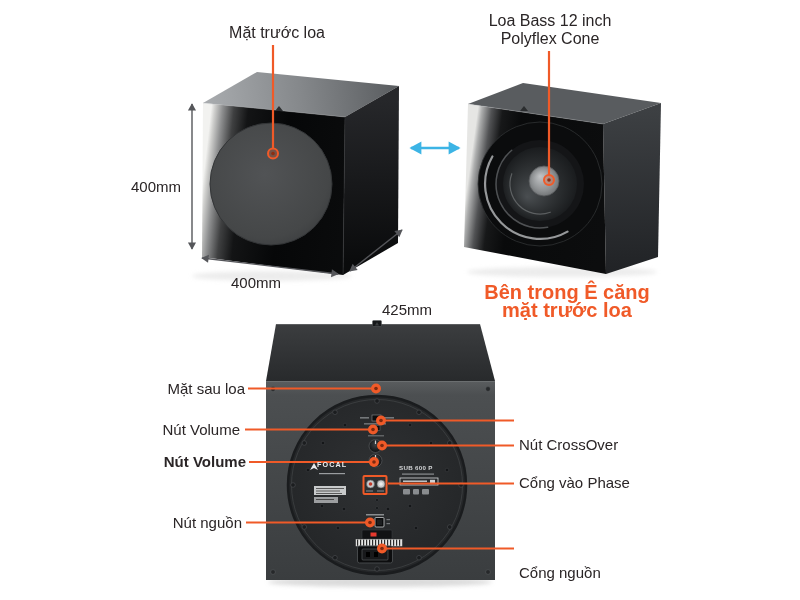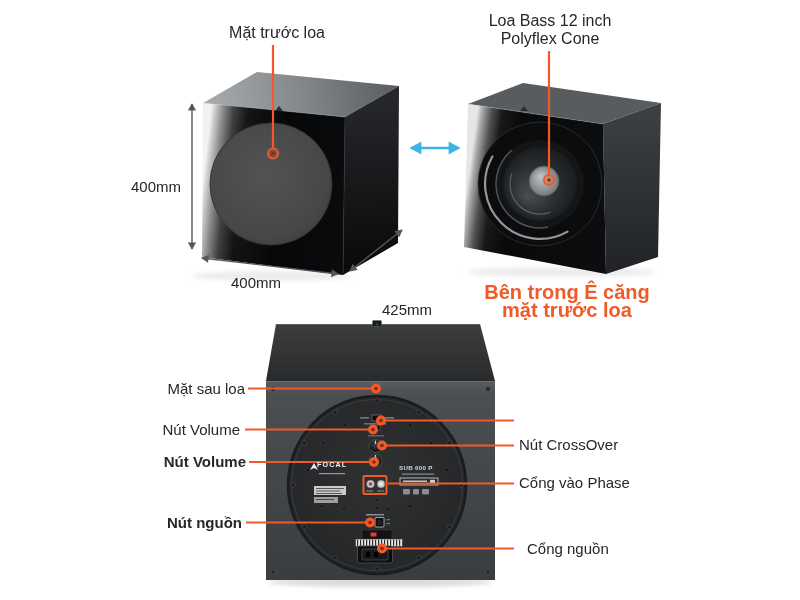--- a/index.html
+++ b/index.html
@@ -327,22 +327,22 @@
 <div class="label center" style="left:407px;top:270px;margin-top:40px;">425mm</div>
 
 <div class="label center orange-caption" style="left:567px;top:301px;">
   <div>Bên trong Ê căng</div>
   <div>mặt trước loa</div>
 </div>
 
 <div class="label r" style="right:555px;top:380px;">Mặt sau loa</div>
 <div class="label r" style="right:560px;top:421px;">Nút Volume</div>
 <div class="label r" style="right:554px;top:453px;font-weight:bold;">Nút Volume</div>
-<div class="label r" style="right:558px;top:514px;font-weight:bold;">Nút nguồn</div>
+<div class="label r" style="right:558px;top:514px;">Nút nguồn</div>
 
 <div class="label" style="left:519px;top:436px;">Nút CrossOver</div>
 <div class="label" style="left:519px;top:474px;">Cổng vào Phase</div>
-<div class="label" style="left:519px;top:540px;margin-left:8px;">Cổng nguồn</div>
+<div class="label" style="left:519px;top:564px;">Cổng nguồn</div>
 
 <div id="brand" class="panel-text">FOCAL</div>
 <div id="model" class="panel-text">SUB 600 P</div>
 
 </div>
 
 </body></html>

